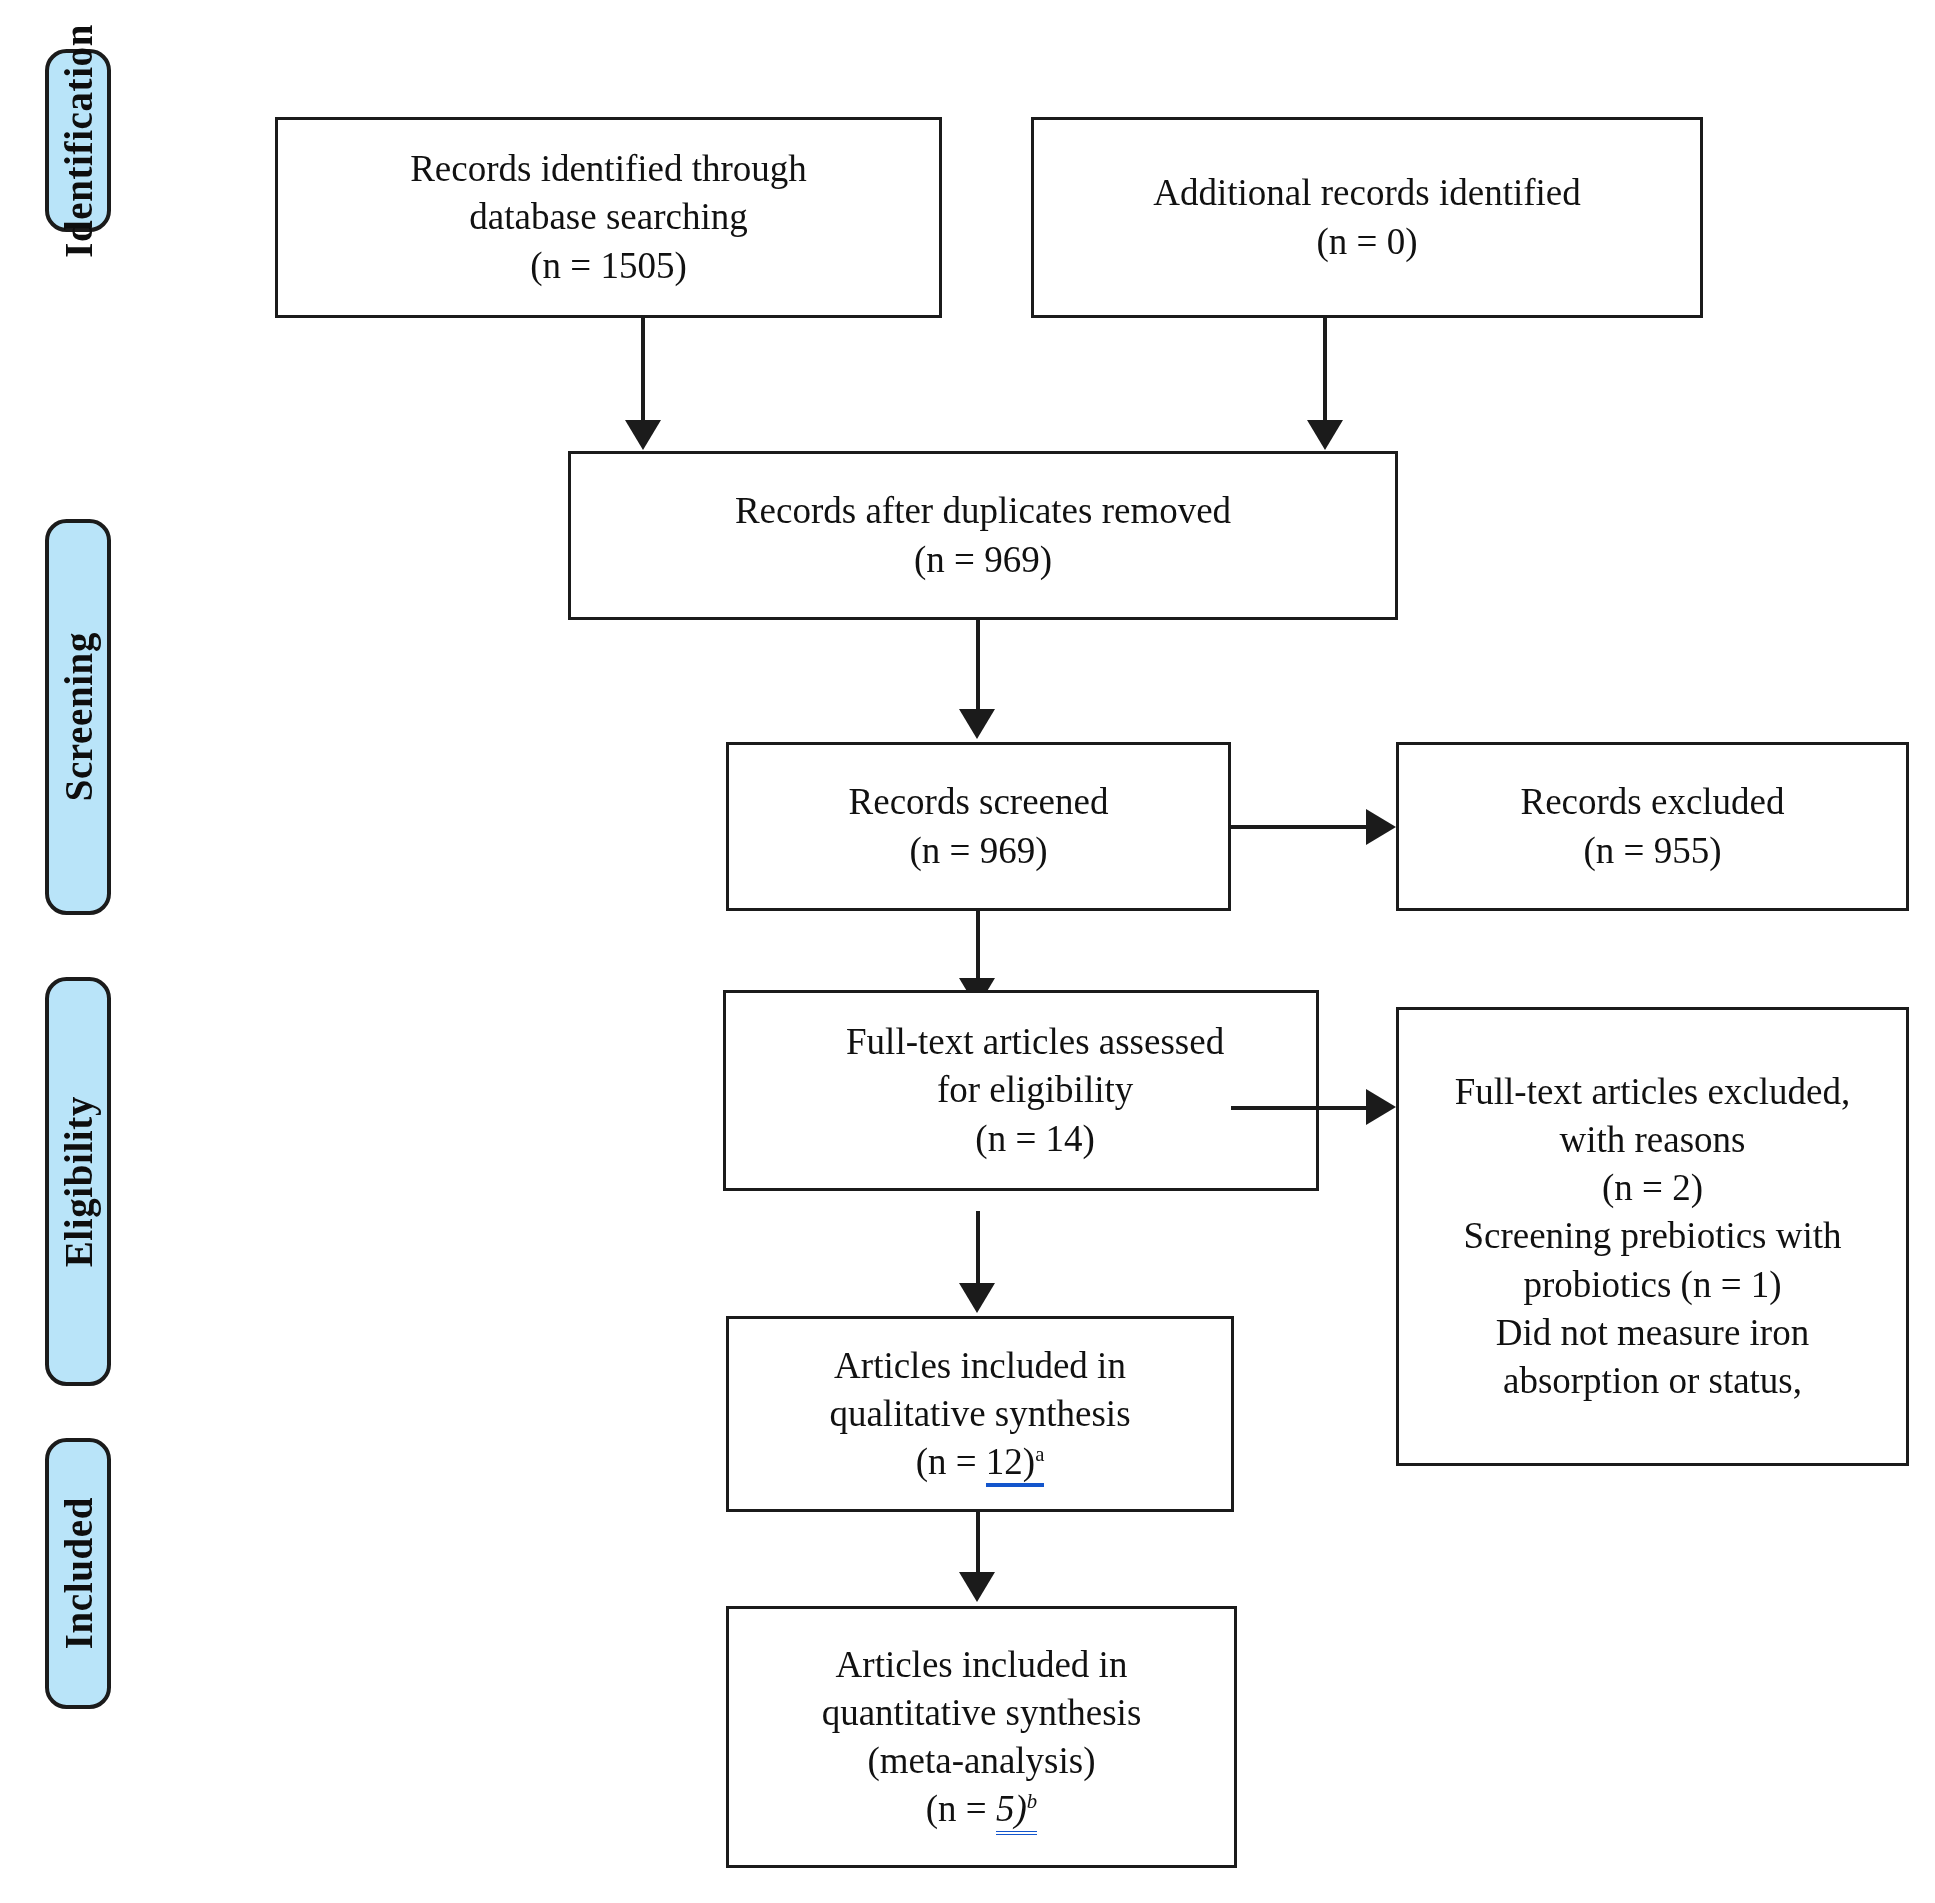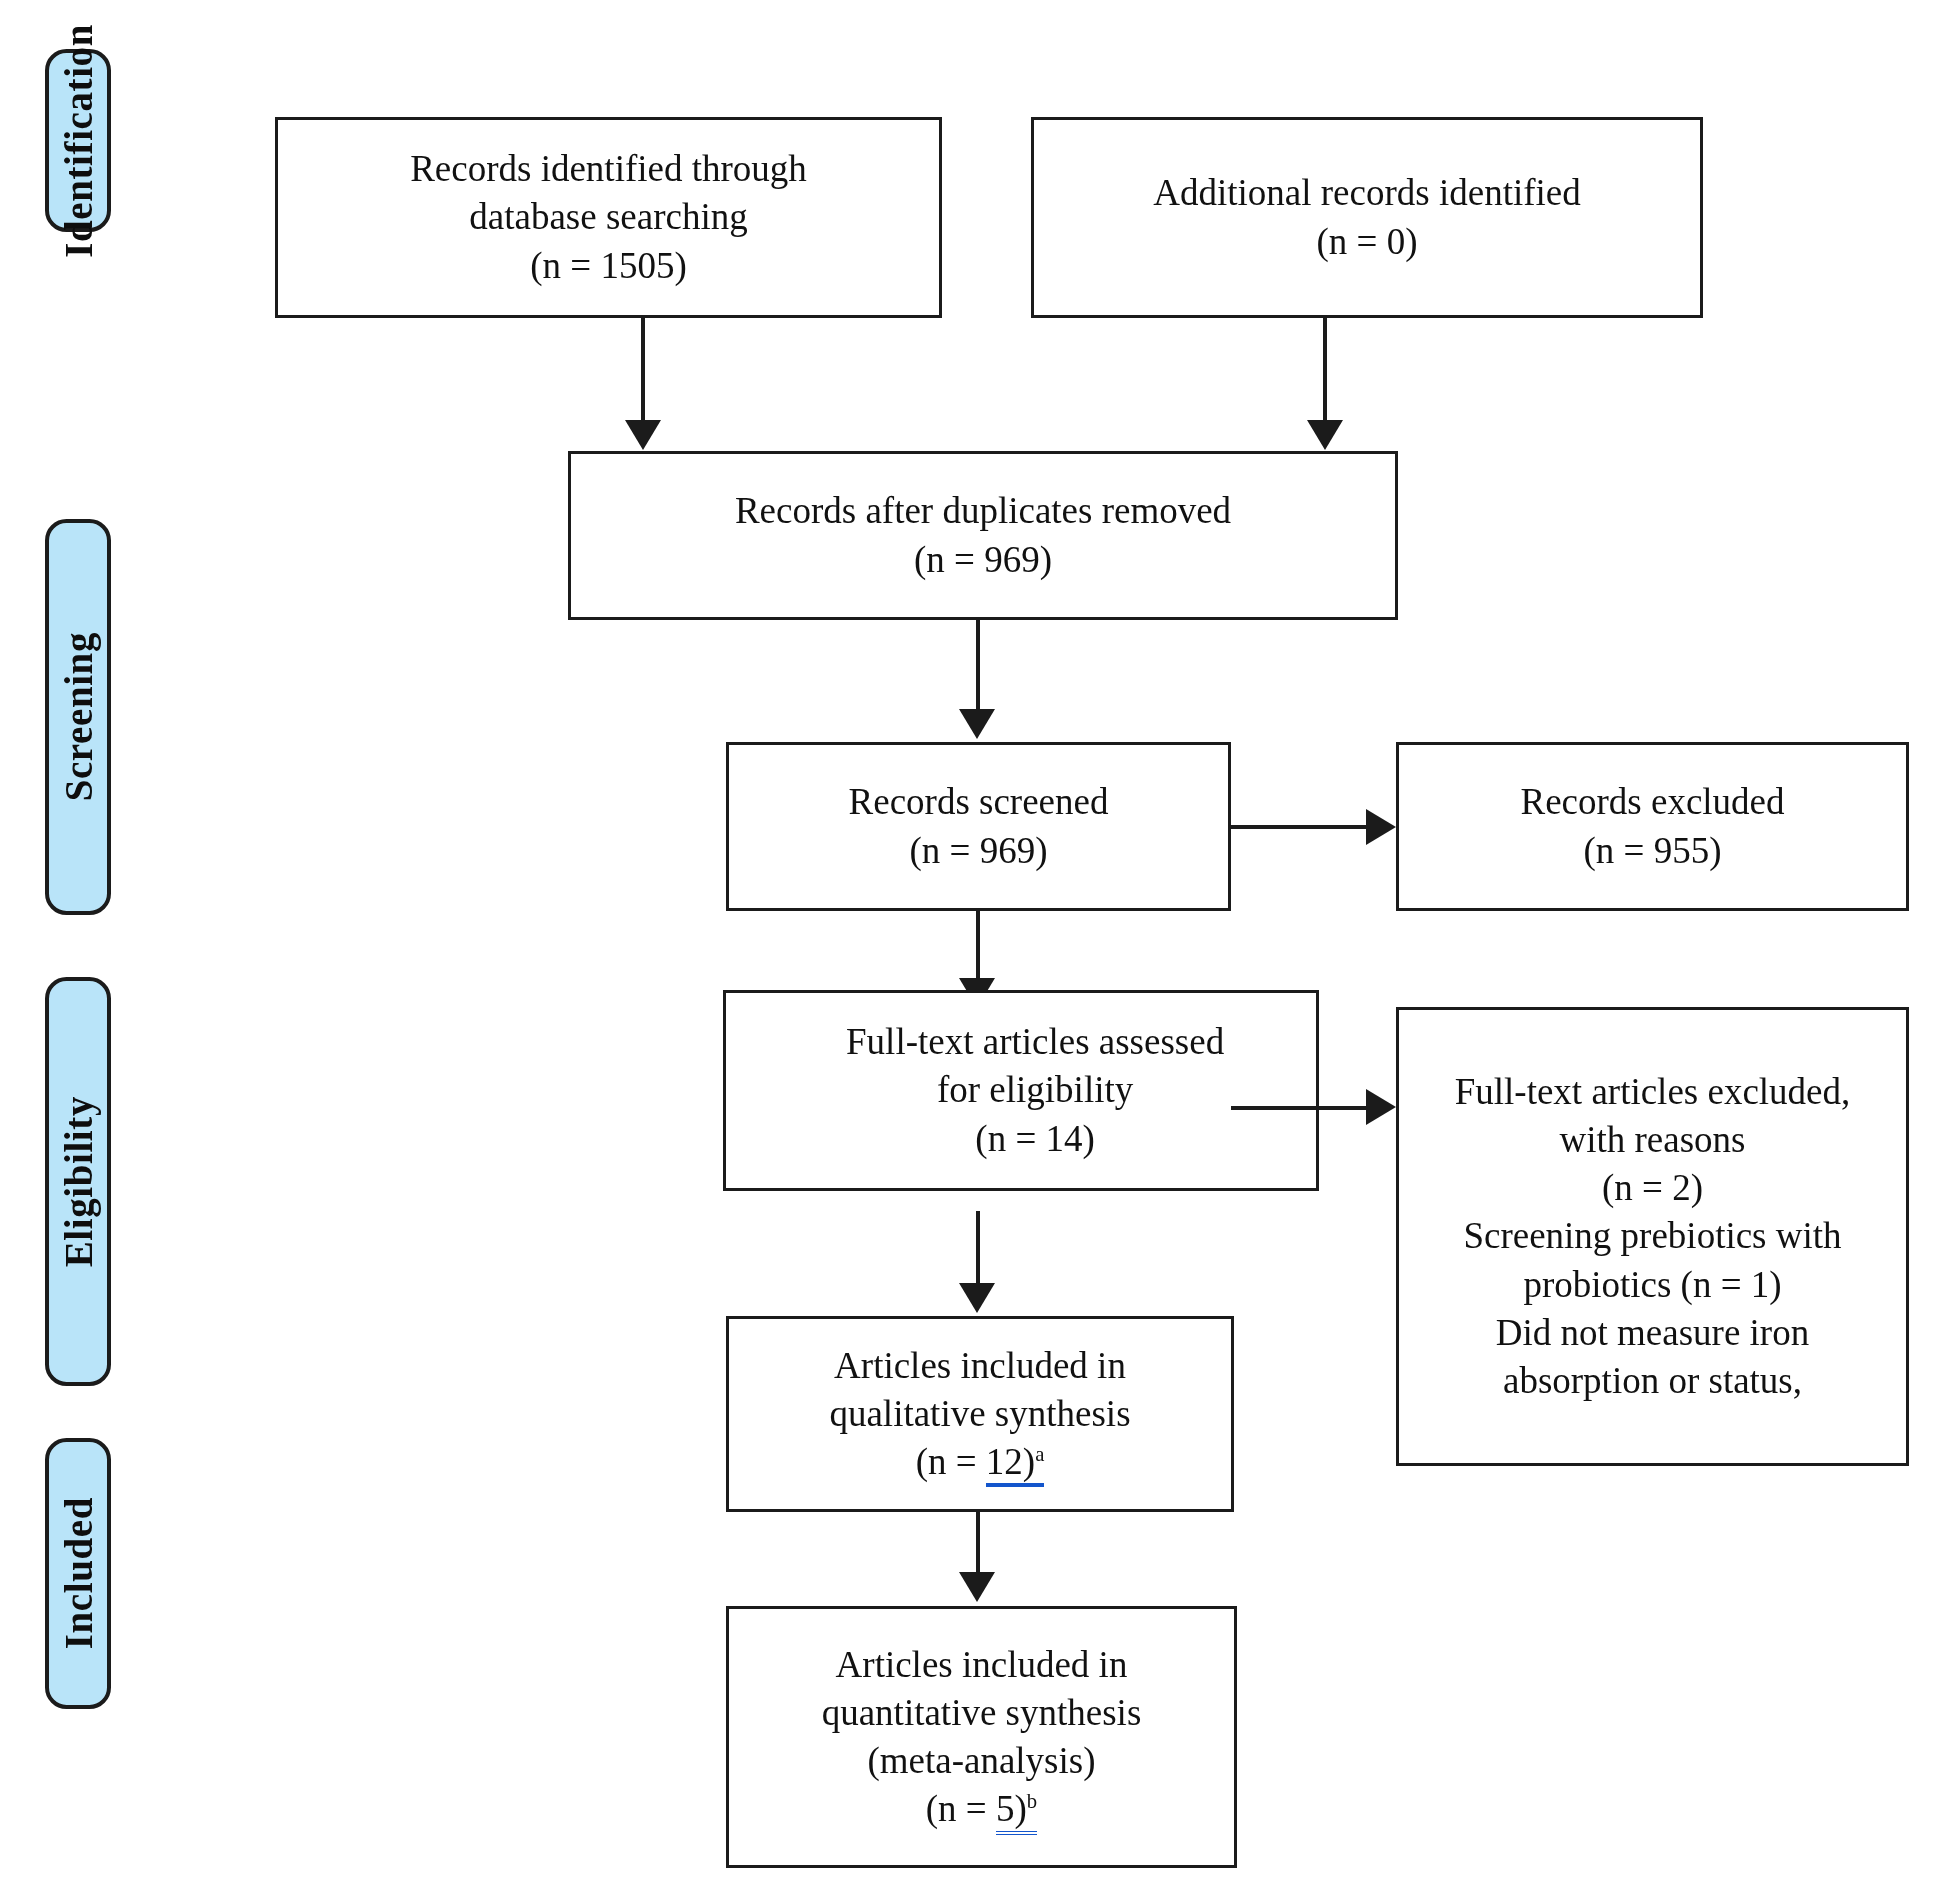--- a/index.html
+++ b/index.html
@@ -68,20 +68,21 @@
     vertical-align: super;
     line-height: 0;
   }
   .link-underline {
     border-bottom: 4.4px solid #1355cc;
     padding-bottom: 1.3px;
   }
   .link-underline-double {
     border-bottom: 4.4px double #1355cc;
     padding-bottom: 1.9px;
+    font-style: italic;
   }
 
   
   .conn {
     position: absolute;
   }
   .conn-v {
     background: #1b1b1b;
     width: 3.8px;
   }

